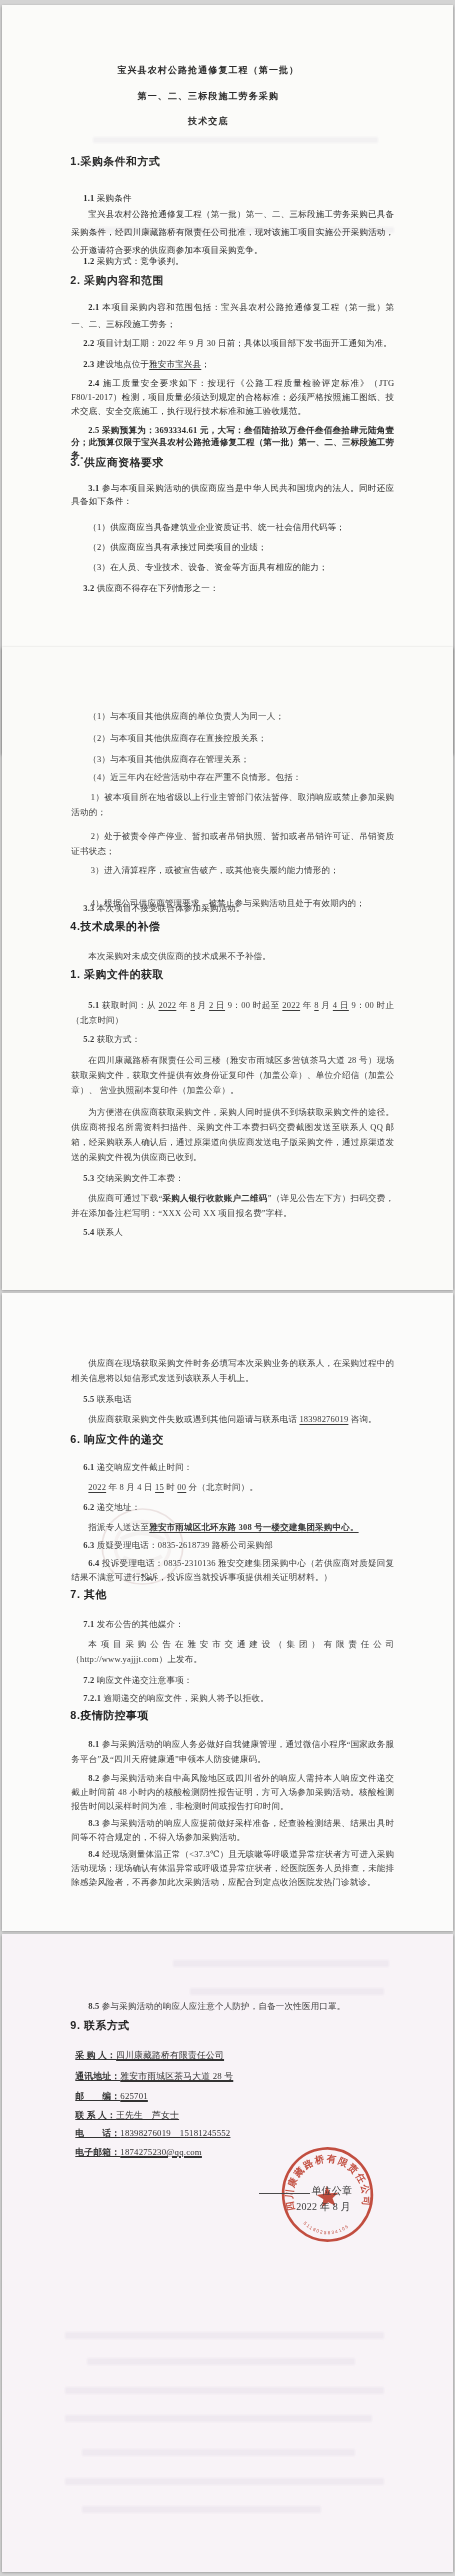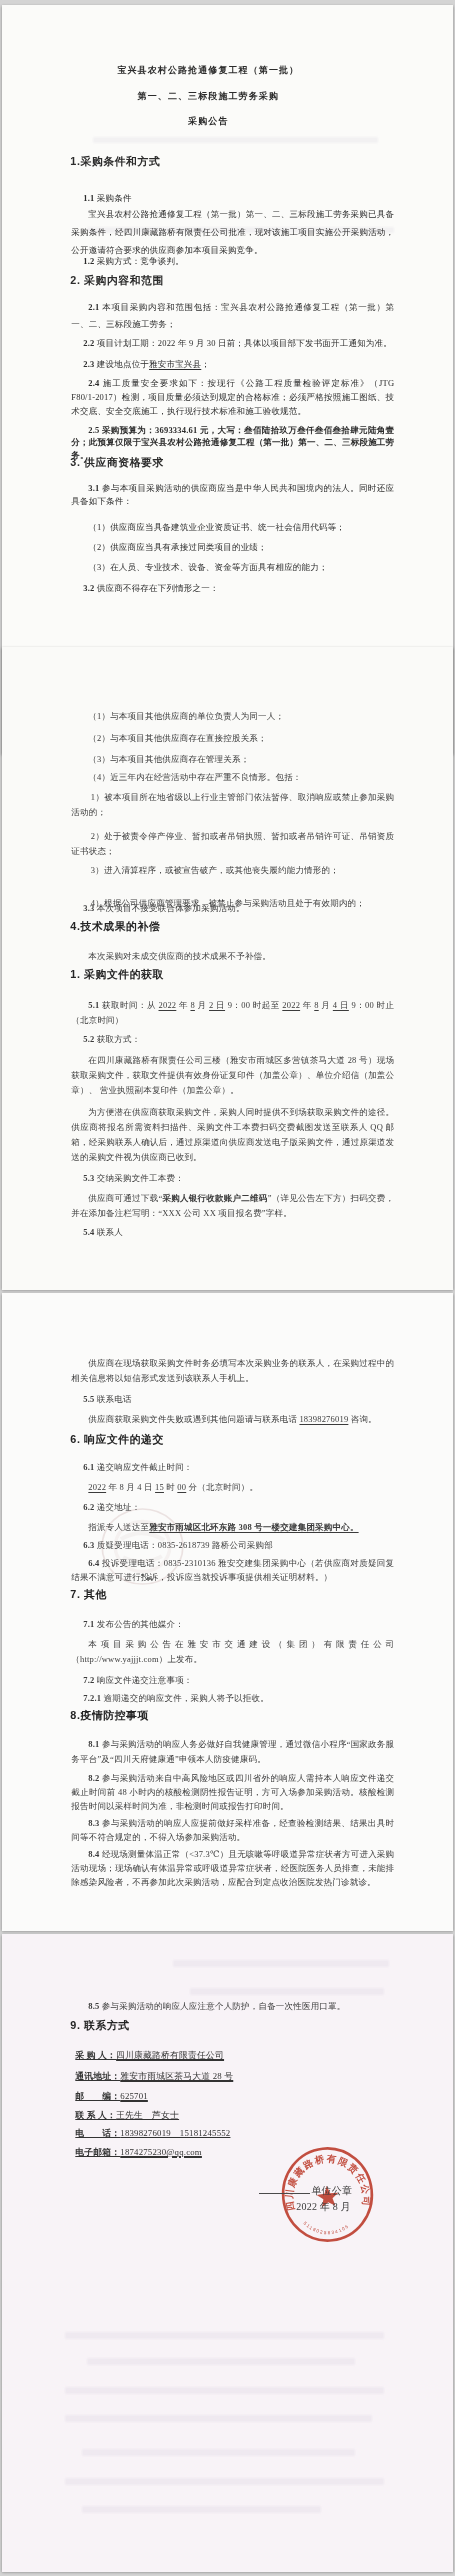--- a/index.html
+++ b/index.html
@@ -30,21 +30,21 @@
 </head>
 <body>
 
 <div id="shot">
 
   <div class="page" id="page1">
     <div class="ghost" style="left:91px;top:132px;width:285px;"></div>
     <div class="ghost" style="left:85px;top:222px;width:307px;"></div>
   <div class="blk b-title" style="top: 59px;"><span class="bold">宝兴县农村公路抢通修复工程（第一批）</span></div>
       <div class="blk b-title" style="top: 85px;"><span class="bold">第一、二、三标段施工劳务采购</span></div>
-      <div class="blk b-title" style="top: 110px;"><span class="bold">采购公告</span></div>
+      <div class="blk b-title" style="top: 110px;"><span class="bold">技术交底</span></div>
       <div class="blk b-h" style="top: 150px;"><span>1.采购条件和方式</span></div>
       <div class="blk b-sub" style="top: 186px;"><span class="bold">1.1</span><span> 采购条件</span></div>
       <div class="blk b-para" style="top: 200px; line-height: 18px;"><span>宝兴县农村公路抢通修复工程（第一批）第一、二、三标段施工劳务采购已具备采购条件，经四川康藏路桥有限责任公司批准，现对该施工项目实施公开采购活动，公开邀请符合要求的供应商参加本项目采购竞争。</span></div>
       <div class="blk b-sub" style="top: 249px;"><span class="bold">1.2</span><span> 采购方式：竞争谈判。</span></div>
       <div class="blk b-h" style="top: 269px;"><span>2. 采购内容和范围</span></div>
       <div class="blk b-para" style="top: 294px; line-height: 17.6px;"><span class="bold">2.1</span><span> 本项目采购内容和范围包括：宝兴县农村公路抢通修复工程（第一批）第一、二、三标段施工劳务；</span></div>
       <div class="blk b-sub" style="top: 331px;"><span class="bold">2.2</span><span> 项目计划工期：2022 年 9 月 30 日前；具体以项目部下发书面开工通知为准。</span></div>
       <div class="blk b-sub" style="top: 352px;"><span class="bold">2.3</span><span> 建设地点位于</span><span class="uline">雅安市宝兴县</span><span>；</span></div>
       <div class="blk b-para" style="top: 371px; line-height: 14.2px;"><span class="bold">2.4</span><span> 施工质量安全要求如下：按现行《公路工程质量检验评定标准》（JTG F80/1-2017）检测，项目质量必须达到规定的合格标准；必须严格按照施工图纸、技术交底、安全交底施工，执行现行技术标准和施工验收规范。</span></div>
       <div class="blk b-para" style="top: 419px; line-height: 12.5px;"><span class="bold">2.5 采购预算为：3693334.61 元，大写：叁佰陆拾玖万叁仟叁佰叁拾肆元陆角壹分；此预算仅限于宝兴县农村公路抢通修复工程（第一批）第一、二、三标段施工劳务。</span></div>

